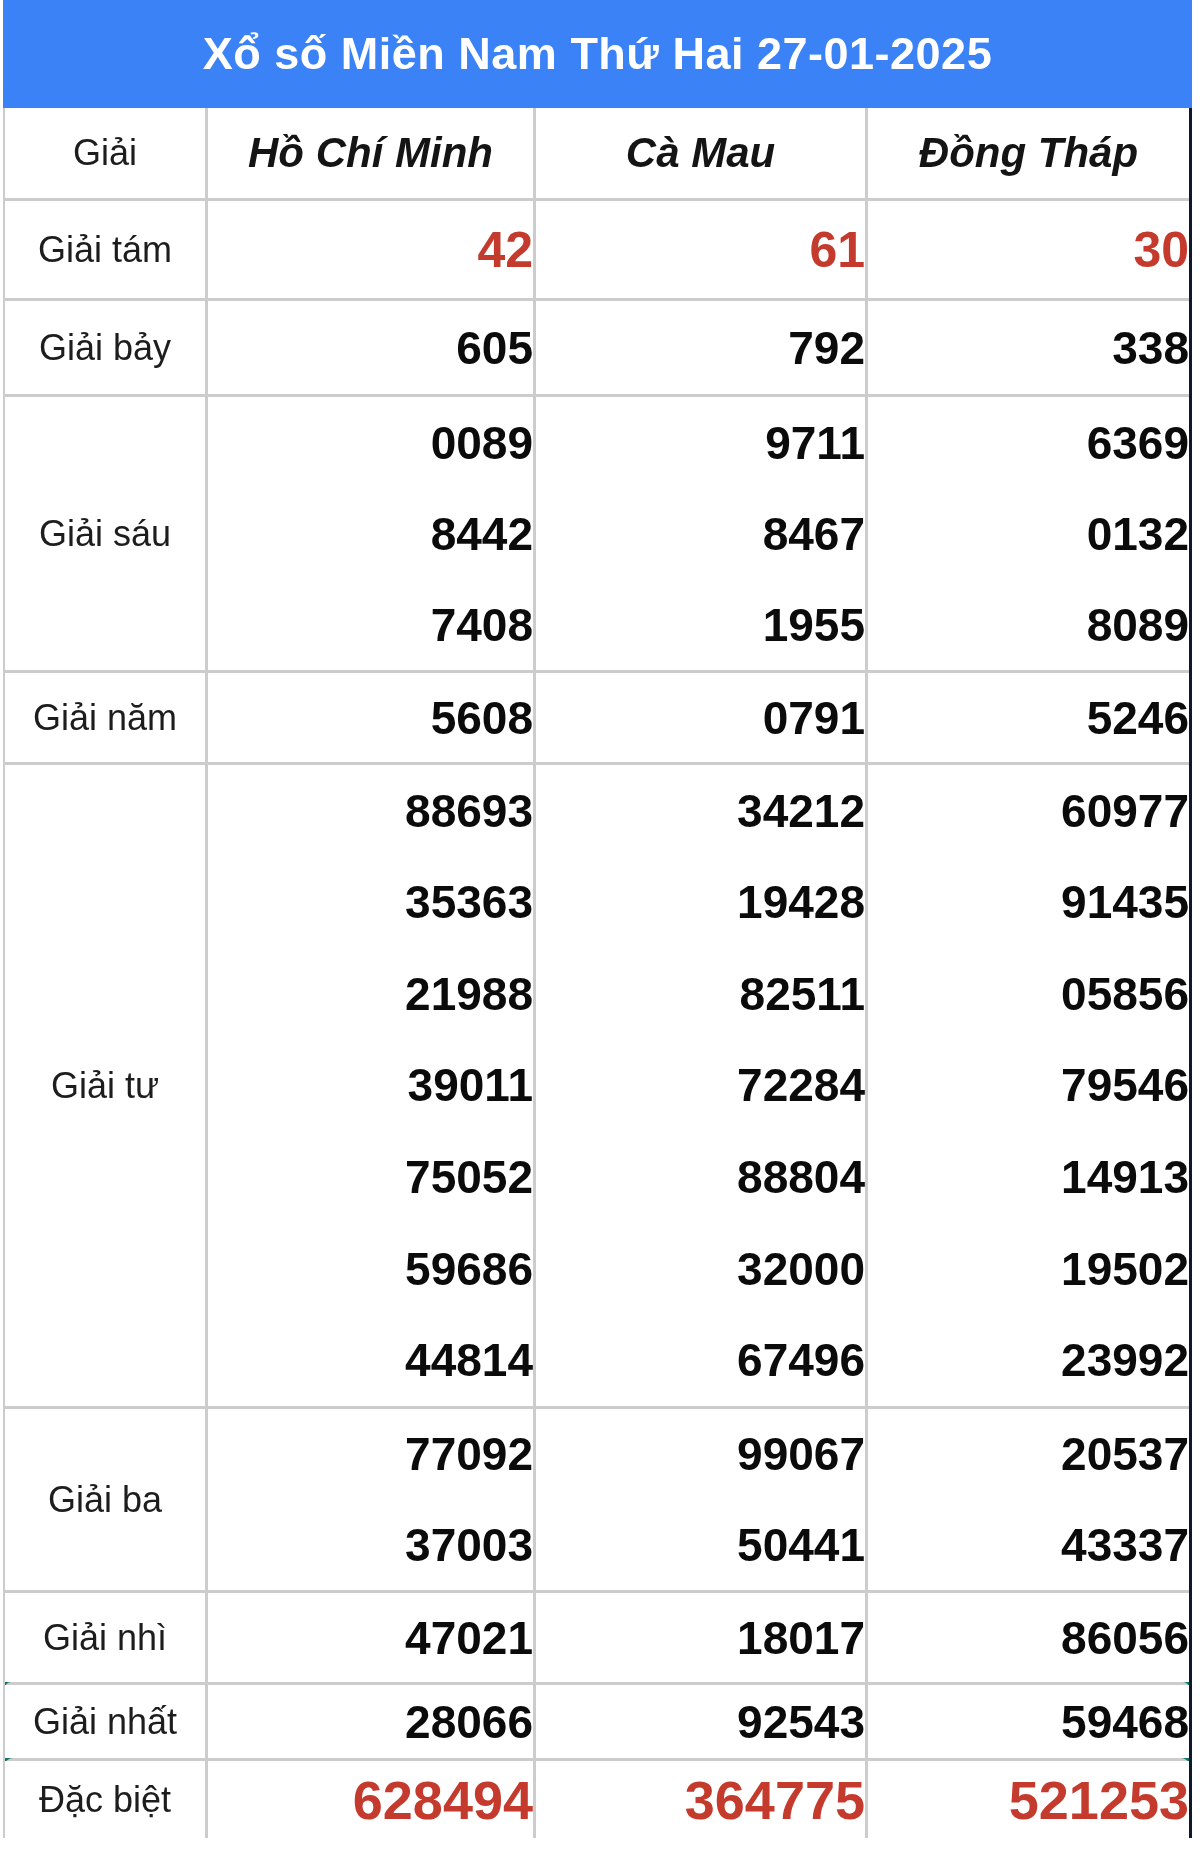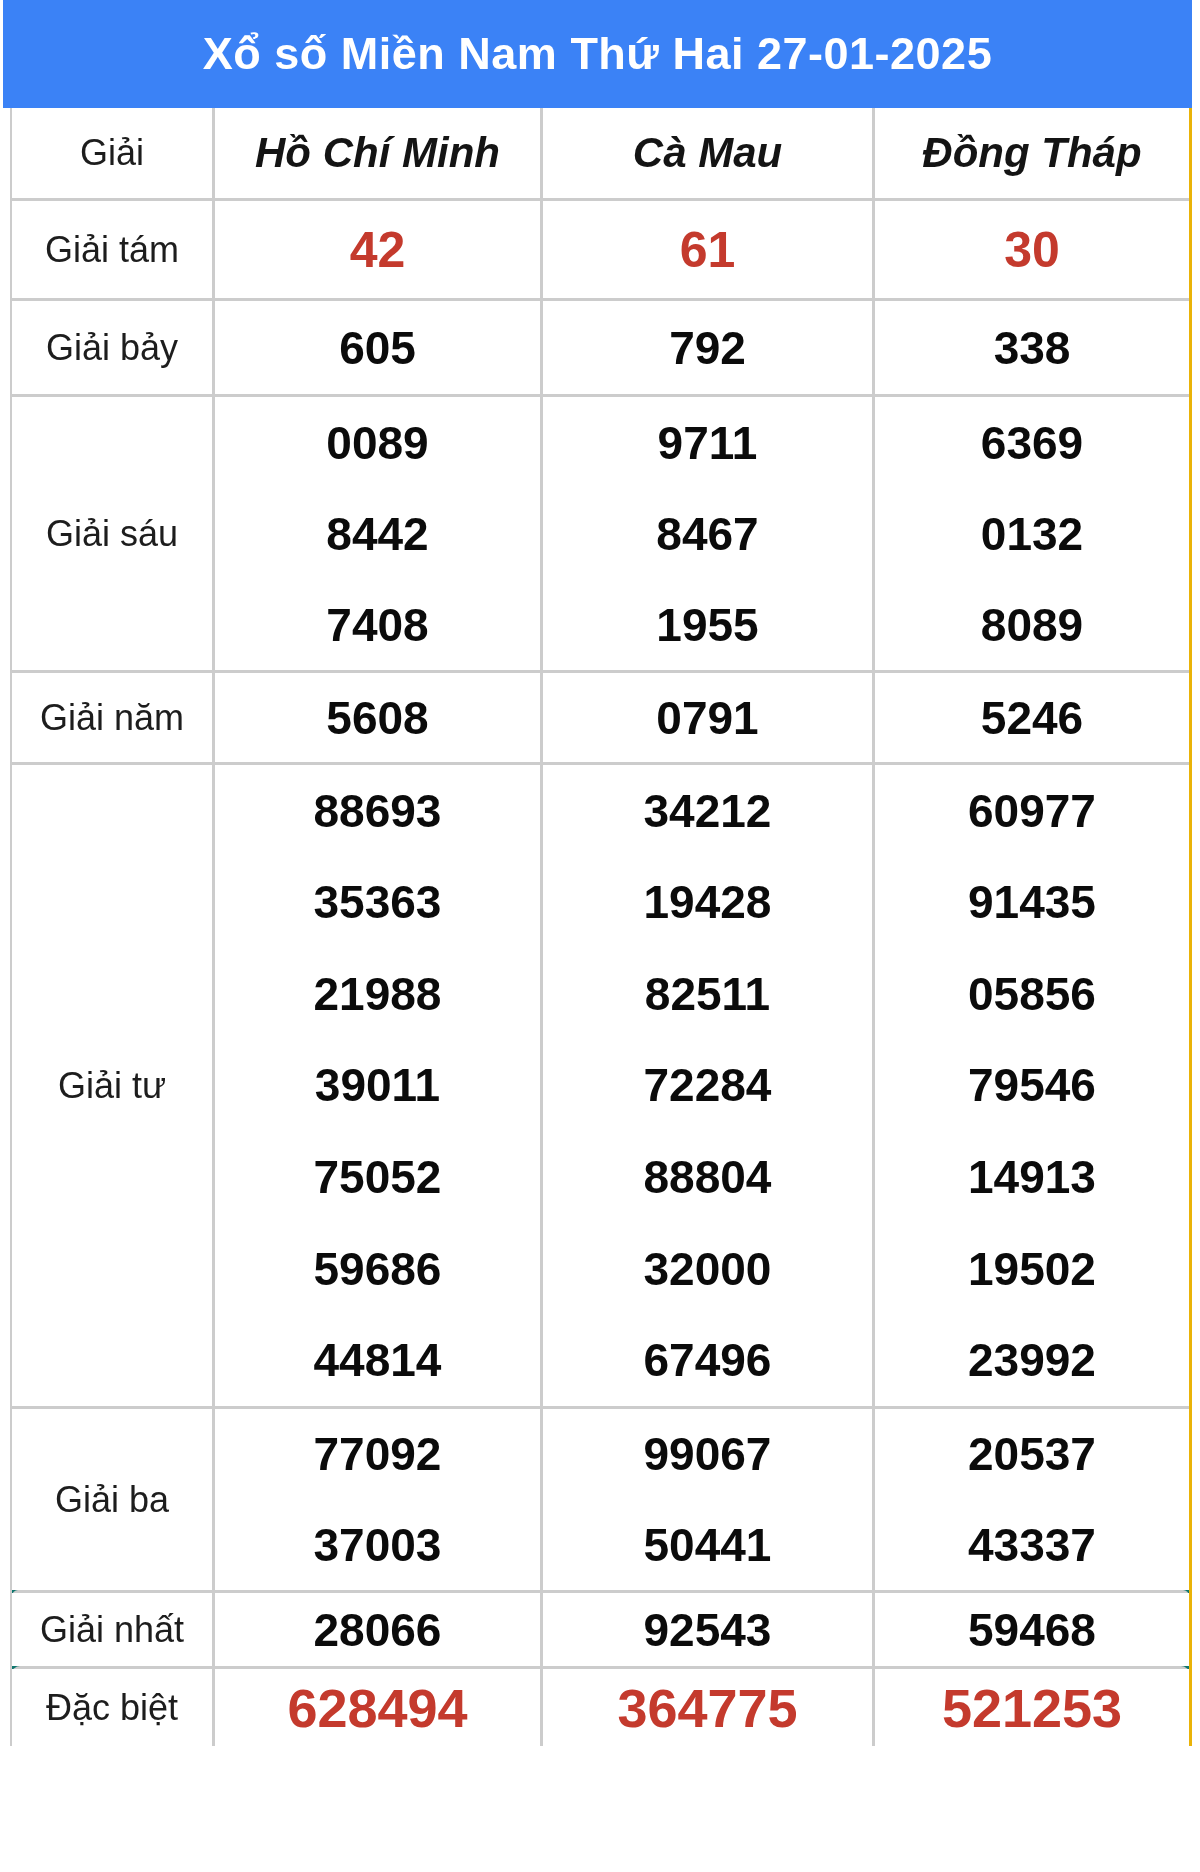--- a/index.html
+++ b/index.html
@@ -20,23 +20,22 @@
     display: flex;
     align-items: center;
     justify-content: center;
     font-size: 45px;
     font-weight: bold;
     letter-spacing: 0.5px;
   }
 
   .table {
     border-left: 2px solid #cccccc;
-    border-right: 3px solid #eab308;
+    border-right: 3px solid #0f172a;
     background: #0f766e;
-    margin-left: 7px;
   }
 
   .row {
     display: grid;
     grid-template-columns: 200px 328px 332px 1fr;
     border-top: 3px solid #cccccc;
   }
   .row.header-row { border-top: none; }
 
   .h-header { height: 90px; }
@@ -65,21 +64,21 @@
     text-align: center;
   }
 
   .prov {
     font-size: 42px;
     font-weight: bold;
     color: #141414;
     font-style: italic;
   }
 
-  .nums { justify-content: space-around; }
+  .nums { justify-content: space-around; align-items: flex-end; }
   .nums span {
     font-size: 46px;
     font-weight: bold;
     color: #0b0b0b;
     line-height: 1;
   }
   .row-tam .nums span { font-size: 50px; color: #c43a2d; }
   .row-db  .nums span { font-size: 54px; color: #c43a2d; }
 </style>
 </head>
@@ -198,20 +197,32 @@
       <div class="cell nums">
         <span>99067</span>
         <span>50441</span>
       </div>
       <div class="cell nums">
         <span>20537</span>
         <span>43337</span>
       </div>
     </div>
 
+    <div class="row h-nhi">
+      <div class="cell label">Giải nhì</div>
+      <div class="cell nums">
+        <span>47021</span>
+      </div>
+      <div class="cell nums">
+        <span>18017</span>
+      </div>
+      <div class="cell nums">
+        <span>86056</span>
+      </div>
+    </div>
 
     <div class="row h-nhat">
       <div class="cell label">Giải nhất</div>
       <div class="cell nums">
         <span>28066</span>
       </div>
       <div class="cell nums">
         <span>92543</span>
       </div>
       <div class="cell nums">

